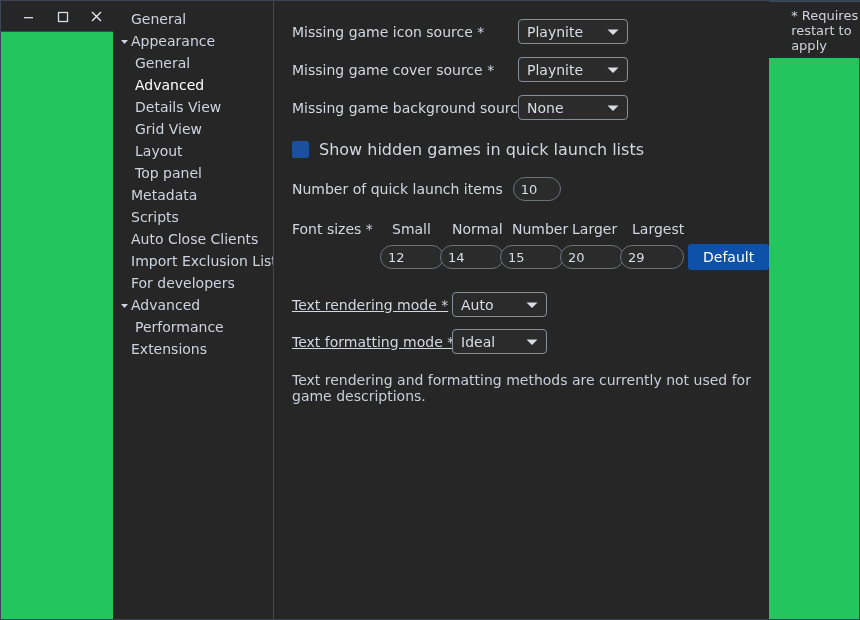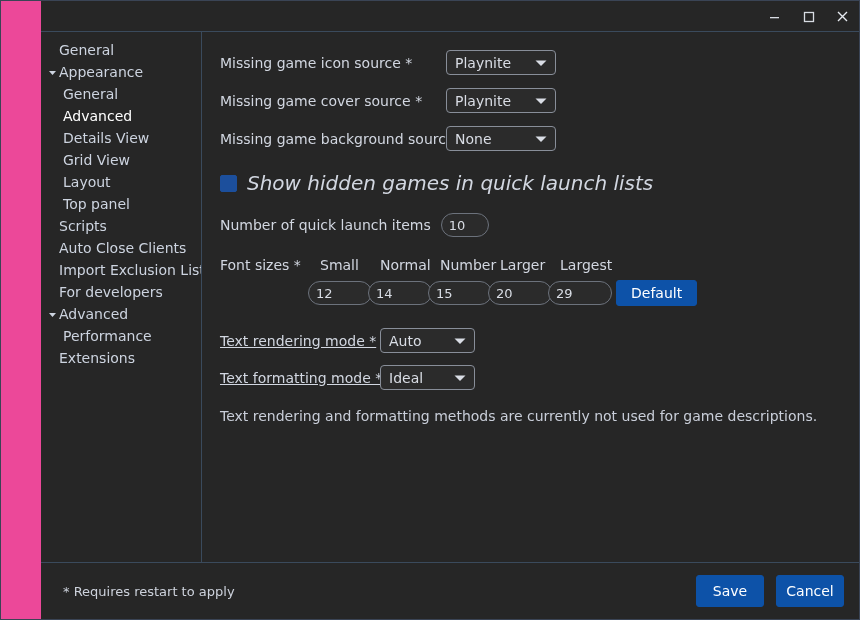--- a/index.html
+++ b/index.html
@@ -7,26 +7,25 @@
   html, body {
     margin: 0; padding: 0;
     width: 860px; height: 620px;
     background: #262626;
     font-family: "DejaVu Sans", "Liberation Sans", sans-serif;
     overflow: hidden;
   }
   #app {
     position: relative;
     width: 860px; height: 620px;
-    background: #ec4899;
+    background: #22c55e;
     color: #d6dae3;
     display: flex;
-    flex-direction: column;
+    flex-direction: row;
     border: 1px solid #3a4455;
-    padding-left: 40px;
   }
 
   
   .titlebar {
     height: 31px;
     flex: 0 0 31px;
     background: #262626;
     display: flex;
     align-items: stretch;
     justify-content: flex-end;
@@ -136,21 +135,21 @@
   
   .chk-row { display: flex; align-items: center; margin: 20px 0 18px 0; }
   .chkbox {
     width: 17px; height: 17px;
     background: #1c4f9c;
     border: 1px solid #1c4f9c;
     border-radius: 2px;
     flex: 0 0 17px;
     cursor: default;
   }
-  .chk-label { font-size: 20px; color: #d2d7e1; margin-left: 10px; font-style: italic; }
+  .chk-label { font-size: 16px; color: #d2d7e1; margin-left: 10px; }
 
   
   .tbox {
     height: 24px;
     border: 1px solid #6c727c;
     border-radius: 12px;
     background: #2b2b2b;
     color: #d9dde5;
     font-family: inherit;
     font-size: 13px;
@@ -290,20 +289,24 @@
       </div>
 
       <div class="nav-item level1">
         <span class="nav-label">Layout</span>
       </div>
 
       <div class="nav-item level1">
         <span class="nav-label">Top panel</span>
       </div>
 
+      <div class="nav-item level0">
+        <span class="nolabelpad"></span>
+        <span class="nav-label">Metadata</span>
+      </div>
 
       <div class="nav-item level0">
         <span class="nolabelpad"></span>
         <span class="nav-label">Scripts</span>
       </div>
 
       <div class="nav-item level0">
         <span class="nolabelpad"></span>
         <span class="nav-label">Auto Close Clients</span>
       </div>

